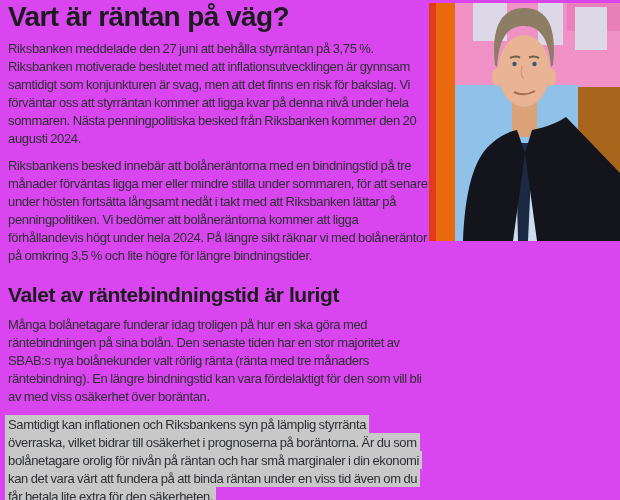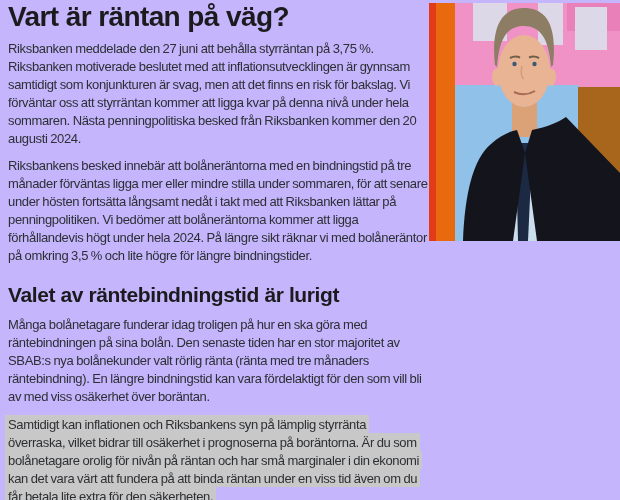--- a/index.html
+++ b/index.html
@@ -1,21 +1,21 @@
 <!DOCTYPE html>
 <html><head>
 <meta charset="utf-8">
 <style>
   * { margin: 0; padding: 0; box-sizing: border-box; }
   html, body { background: #ffffff; }
   body {
     width: 620px; height: 500px; overflow: hidden; position: relative;
     font-family: "Liberation Sans", "DejaVu Sans", sans-serif;
   }
-  .page { position: relative; width: 620px; height: 500px; background:#c4b5fd; }
+  .page { position: relative; width: 620px; height: 500px; background:#d946ef; }
 
   
   .article { position: absolute; left: 8px; top: 1px; width: 424px; }
   h1.title {
     font-size: 28px; line-height: 32px; font-weight: 700;
     letter-spacing: -0.6px; color: #1b1b1d; margin: 0 0 7px 0;
   }
   h2.section {
     font-size: 21px; line-height: 24px; font-weight: 700;
     letter-spacing: -0.4px; color: #1b1b1d; margin: 18px 0 9px 0;

